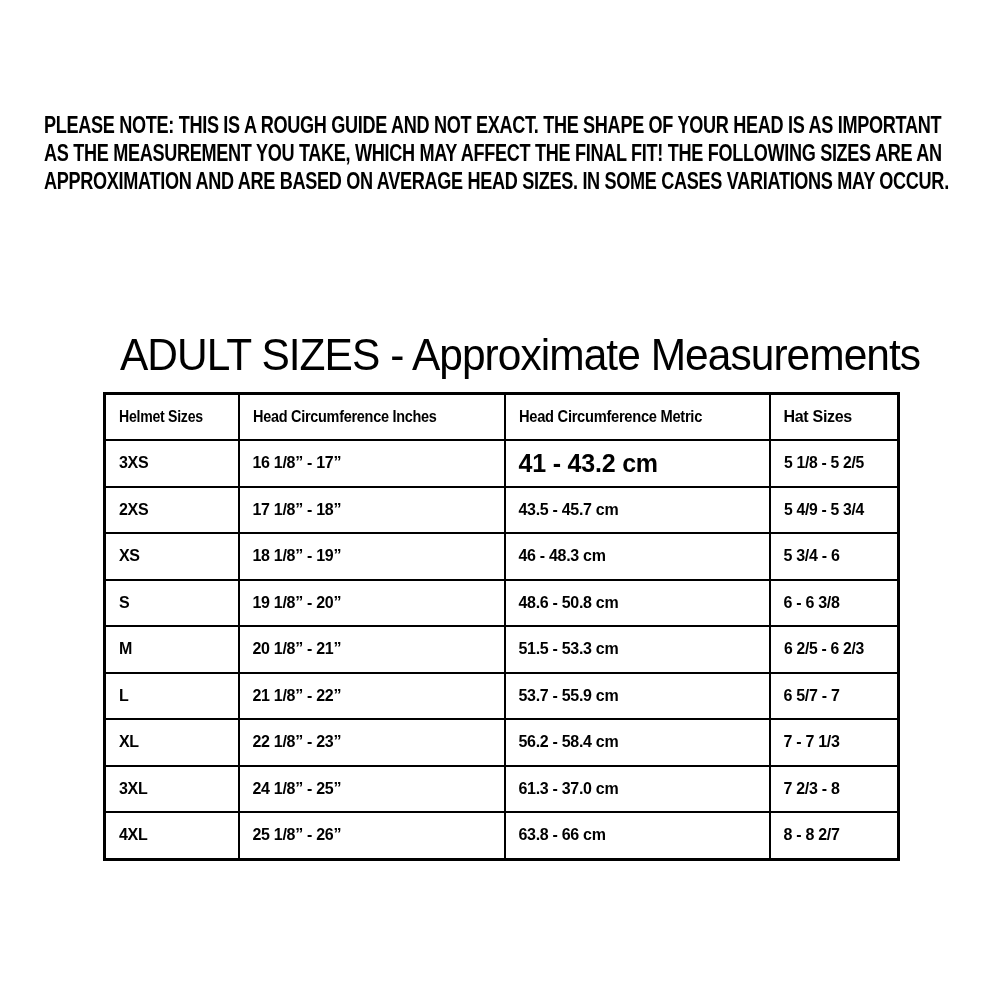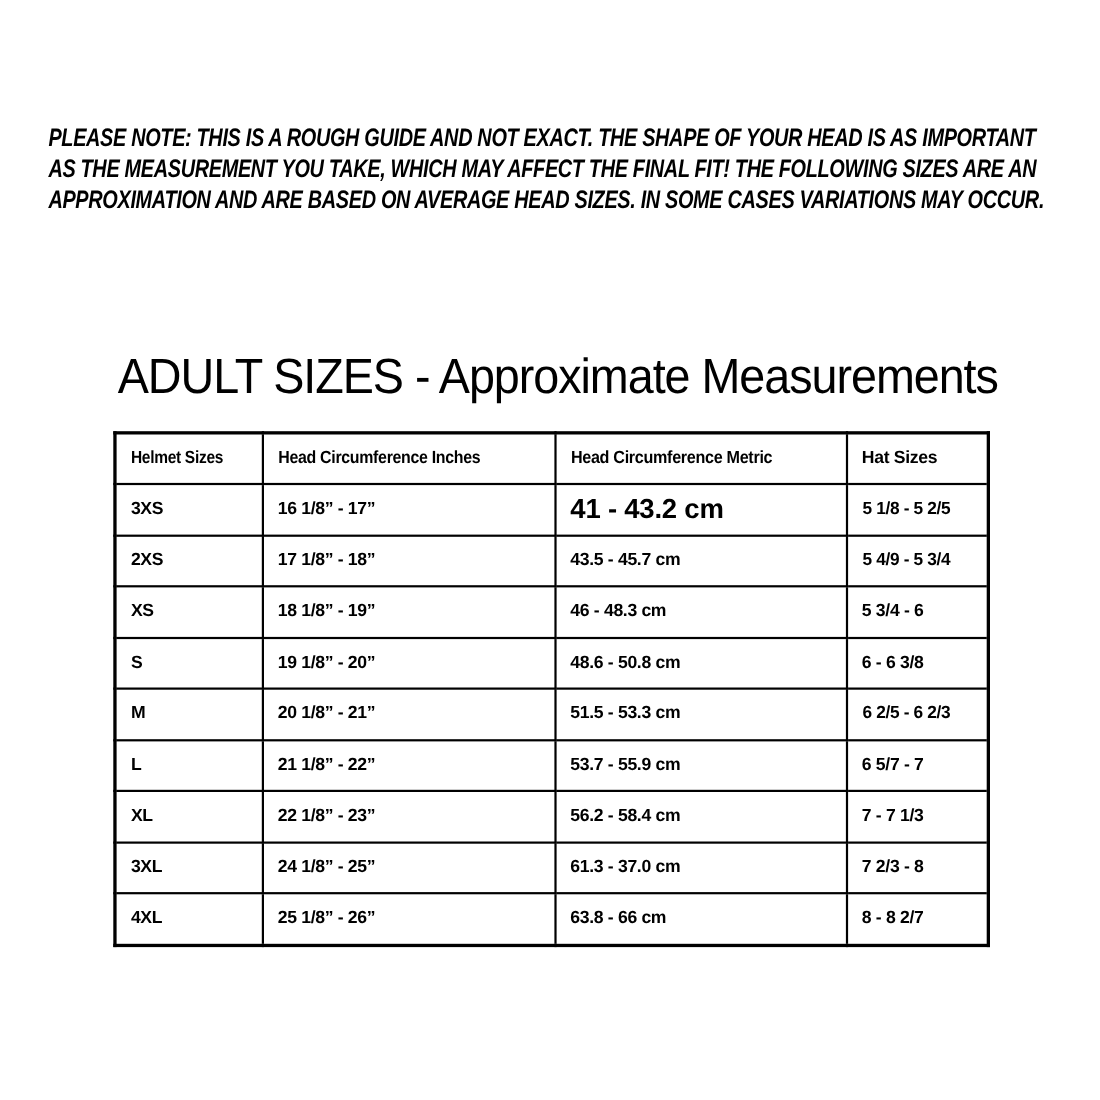--- a/index.html
+++ b/index.html
@@ -25,30 +25,29 @@
   }
   .para{
     position:absolute;
     left:44px;
     width:905px;
     margin:0;
     font-size:23px;
     line-height:28px;
     font-weight:700;
     letter-spacing:-0.4px;
-    font-style:italic;
   }
   .para .fitx{transform-origin:0 0;}
   #note-para{top:111px;}
   #attention-para{top:203px;}
   .page-title{
     position:absolute;
     left:107px;
     top:317px;
-    margin:0;
+    margin:13px;
     width:800px;
     font-size:45px;
     line-height:50px;
     font-weight:400;
     letter-spacing:-1px;
   }
   table.size-table{
     position:absolute;
     left:103px;
     top:392px;

